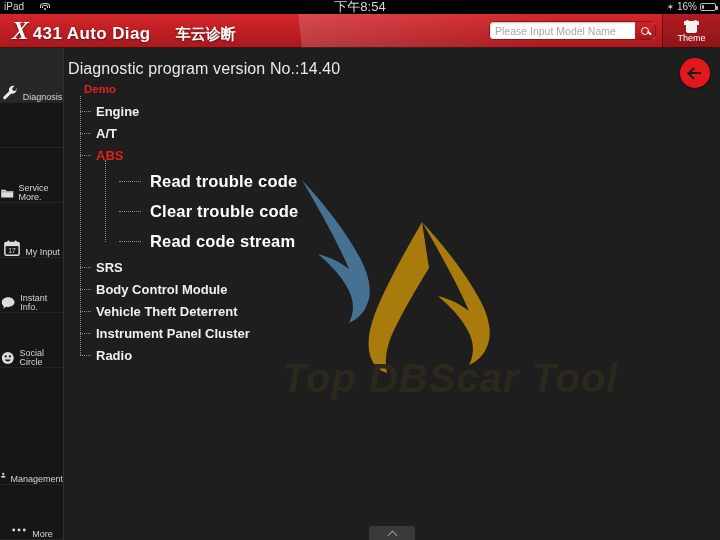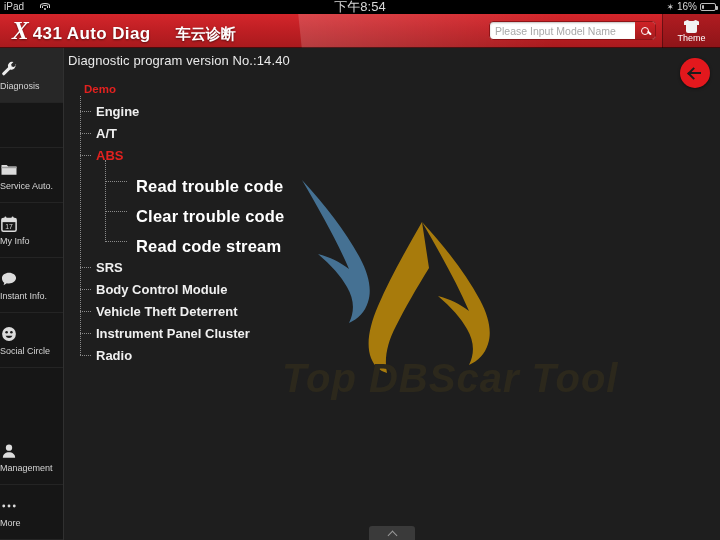--- a/index.html
+++ b/index.html
@@ -88,36 +88,36 @@
     clip-path:polygon(0 30%, 22% 0, 38% 18%, 62% 18%, 78% 0, 100% 30%, 100% 100%, 0 100%);
   }
   .theme-lbl{ font-size:9px; color:#fff; line-height:1; }
 
   
   .sidebar{
     position:absolute; left:0; top:48px; width:64px; bottom:0;
     background:#161616; border-right:1px solid #303030;
   }
   .side-item{
-    height:55px; display:flex; flex-direction:column; align-items:flex-start; justify-content:center; gap:4px;
+    height:55px; display:flex; flex-direction:row; align-items:flex-end; justify-content:center; gap:4px;
     border-bottom:1px solid #242424; cursor:pointer; color:#d9d9d9;
   }
   .side-item.active{ background:#272727; }
   .side-lbl{ font-size:9px; color:#d4d4d4; line-height:1; }
   .side-ico{ width:18px; height:18px; display:block; }
   .spacer-gap{ height:45px; border-bottom:1px solid #242424; }
   .side-bottom{ position:absolute; left:0; right:0; bottom:0; }
 
   
   .main{
     position:absolute; left:64px; top:48px; right:0; bottom:0;
     background:#1e1e1e; overflow:hidden;
   }
   .version{
-    position:absolute; left:4px; top:5px; font-size:13px; color:#e9e9e9; letter-spacing:.1px;
+    position:absolute; left:4px; top:12px; font-size:16px; color:#e9e9e9; letter-spacing:.1px;
   }
   .back-btn{
     position:absolute; right:10px; top:10px; width:30px; height:30px; border-radius:50%;
     background:#e3181d; display:flex; align-items:center; justify-content:center; cursor:pointer;
     box-shadow:0 1px 3px rgba(0,0,0,.5);
   }
   .back-arrow{ width:14px; height:14px; position:relative; }
   .back-arrow:before{ content:""; position:absolute; left:1px; top:6px; width:12px; height:2px; background:#1c1c1c; }
   .back-arrow:after{ content:""; position:absolute; left:1px; top:3.2px; width:7px; height:7px;
     border-left:2px solid #1c1c1c; border-bottom:2px solid #1c1c1c; transform:rotate(45deg); }
@@ -151,21 +151,21 @@
     border-top:1px dotted #8a8a8a;
   }
   .child-label{ font-size:13px; font-weight:bold; color:#f0f0f0; }
   .child-label.red{ color:#e2211f; }
 
   .children2{ position:relative; padding-left:40px; }
   .children2:before{
     content:""; position:absolute; left:9px; top:-6px; bottom:14px; width:0;
     border-left:1px dotted #8a8a8a;
   }
-  .gc-row{ position:relative; height:30px; display:flex; align-items:flex-end; cursor:pointer; }
+  .gc-row{ position:relative; height:30px; display:flex; align-items:center; cursor:pointer;margin-left:14px; }
   .gc-row:before{
     content:""; position:absolute; left:-31px; top:15px; width:22px; height:0;
     border-top:1px dotted #8a8a8a;
   }
   .gc-label{ font-size:16.5px; font-weight:bold; color:#ffffff; letter-spacing:.2px; }
 
   
   .bottom-handle{
     position:absolute; left:50%; transform:translateX(-50%); bottom:0; width:46px; height:14px;
     background:#3a3a3a; border-radius:3px 3px 0 0; display:flex; align-items:center; justify-content:center;
@@ -230,32 +230,32 @@
       <span class="side-lbl">Diagnosis</span>
     </div>
 
     <div class="spacer-gap"></div>
 
     <div class="side-item">
       <svg class="side-ico" viewBox="0 0 24 24">
         <path fill="#dcdcdc" d="M2 6.5h7l2 2h11v11H2z"></path>
         <rect x="2" y="9" width="20" height="2" fill="#9e9e9e"></rect>
       </svg>
-      <span class="side-lbl">Service Auto.</span>
+      <span class="side-lbl">Service More.</span>
     </div>
 
     <div class="side-item">
       <svg class="side-ico" viewBox="0 0 24 24">
         <rect x="2.5" y="4.5" width="19" height="17" rx="2" fill="none" stroke="#dcdcdc" stroke-width="2"></rect>
         <rect x="2.5" y="4.5" width="19" height="5" fill="#dcdcdc"></rect>
         <rect x="6" y="2" width="2.4" height="4" rx="1" fill="#dcdcdc"></rect>
         <rect x="15.6" y="2" width="2.4" height="4" rx="1" fill="#dcdcdc"></rect>
         <text x="12" y="19" font-size="9" font-family="Liberation Sans, sans-serif" fill="#dcdcdc" text-anchor="middle">17</text>
       </svg>
-      <span class="side-lbl">My Info</span>
+      <span class="side-lbl">My Input</span>
     </div>
 
     <div class="side-item">
       <svg class="side-ico" viewBox="0 0 24 24">
         <path fill="#dcdcdc" d="M12 3.5c5.2 0 9.4 3.2 9.4 7.2s-4.2 7.2-9.4 7.2c-1 0-2-.12-2.9-.34L4.8 20.4l.9-3.4C3.6 15.7 2.6 13.6 2.6 10.7c0-4 4.2-7.2 9.4-7.2z"></path>
       </svg>
       <span class="side-lbl">Instant Info.</span>
     </div>
 
     <div class="side-item">

